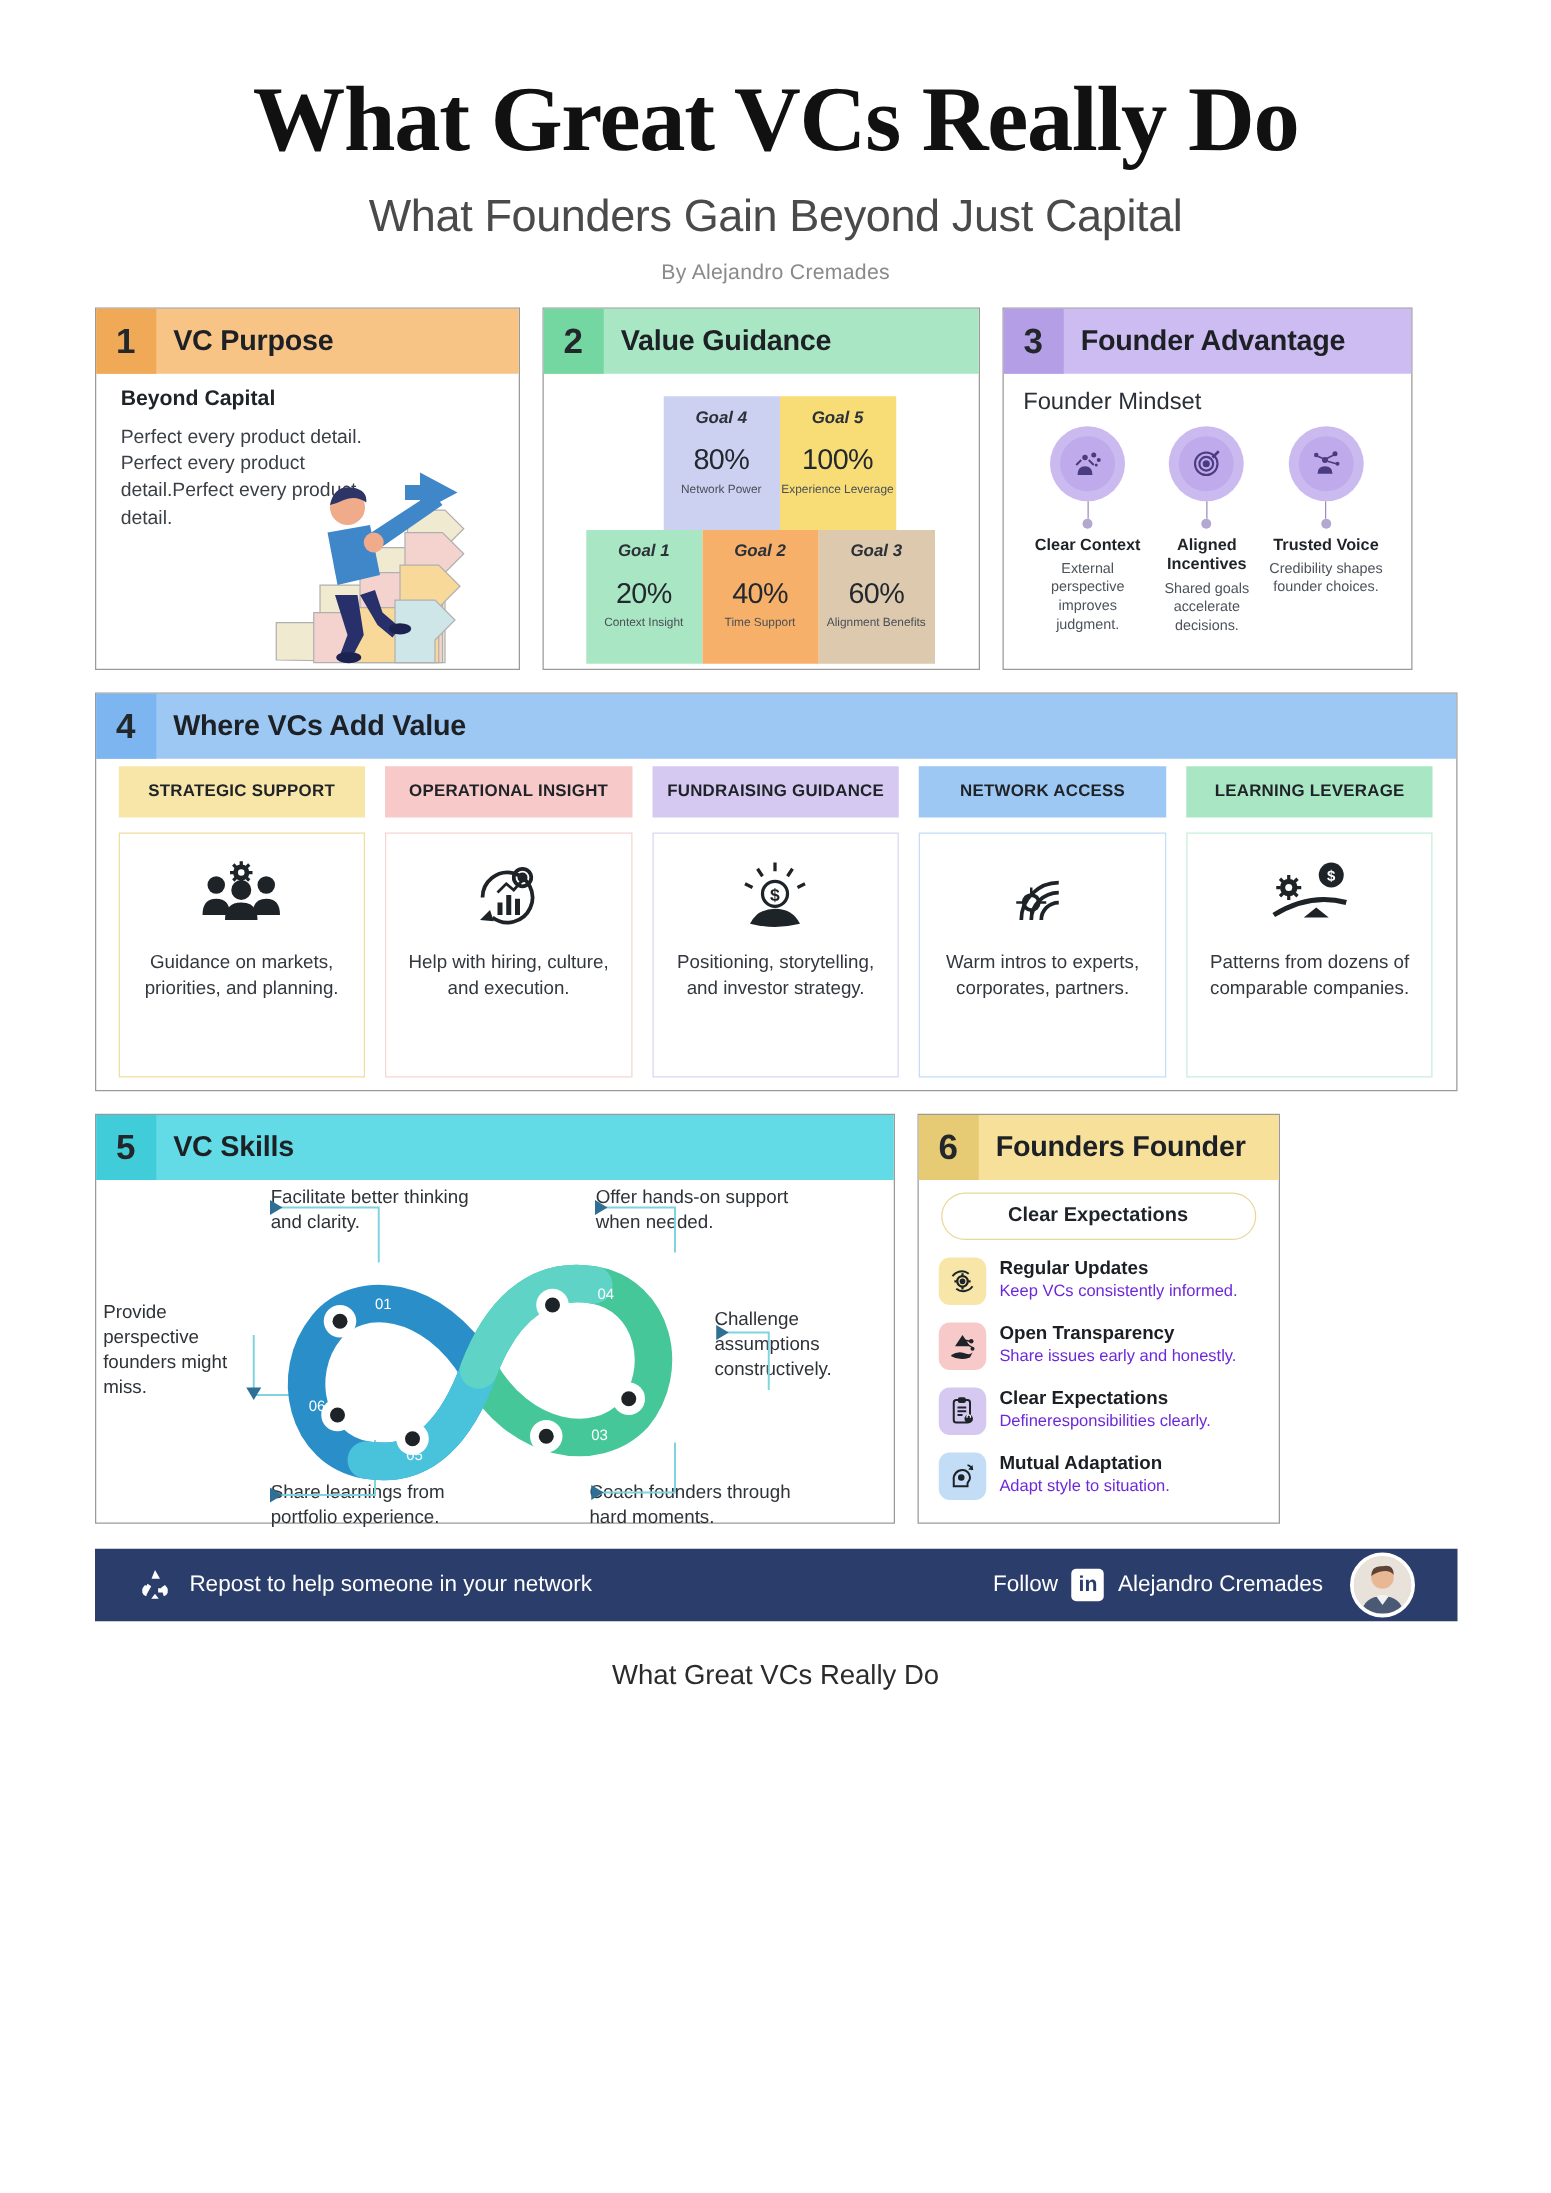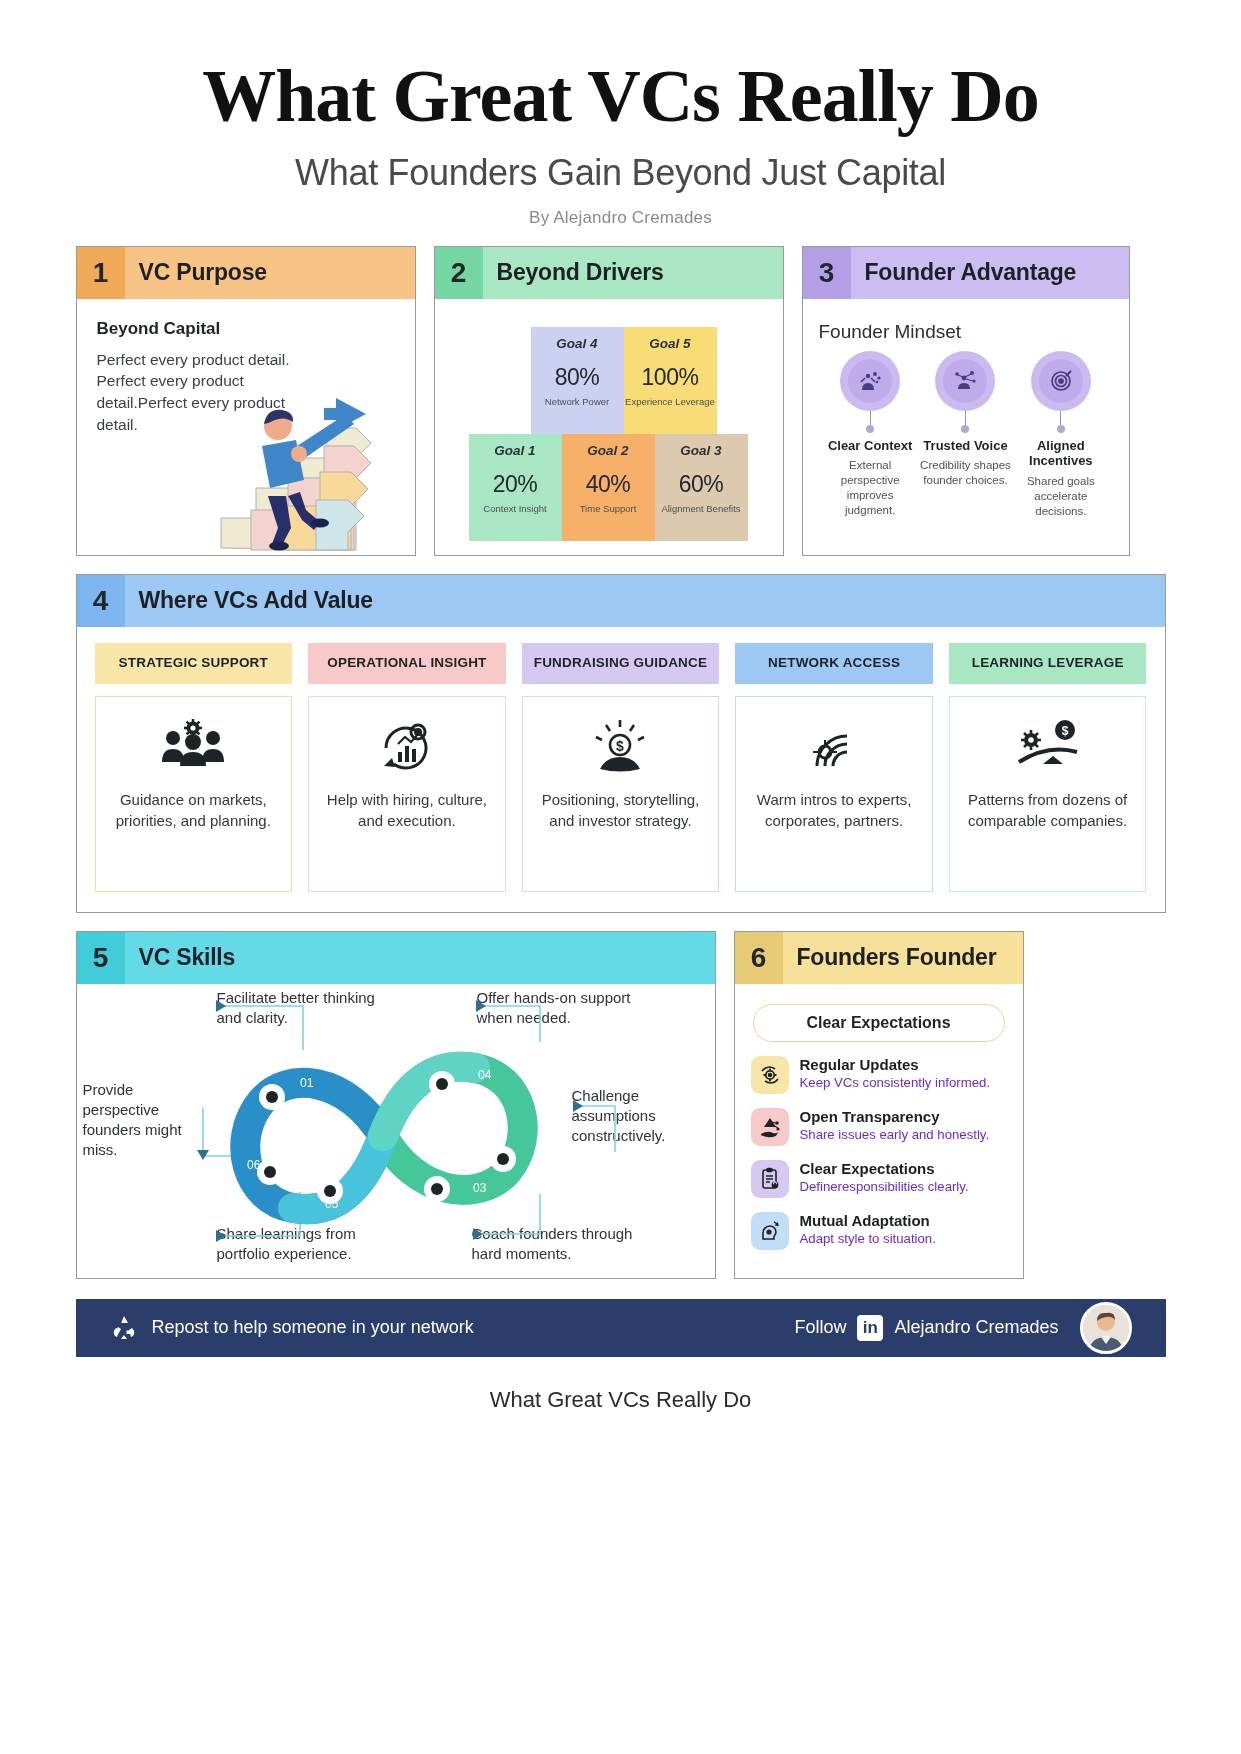--- a/index.html
+++ b/index.html
@@ -53,21 +53,21 @@
   }
   .card-num {
     width: 48px; height: 100%;
     display: flex; align-items: center; justify-content: center;
     font-size: 28px; font-weight: bold; color: #23272b;
   }
   .card-title {
     font-size: 23px; font-weight: bold; color: #1d2125;
     padding-left: 14px; letter-spacing: -0.2px;
   }
-  .card-body { flex: 1; padding: 14px 16px; position: relative; }
+  .card-body { flex: 1; padding: 4px 16px; position: relative; }
 
   
   .c1 { width: 340px; }
   .c1 .card-head { background: #f8c485; }
   .c1 .card-num { background: #f0a957; }
   .c1-h { font-size: 17px; font-weight: bold; color: #1f2328; margin: 6px 0 10px 4px; }
   .c1-p { font-size: 15.5px; line-height: 1.4; color: #3a3f45; width: 205px; margin-left: 4px; }
   .c1-art { position: absolute; right: 4px; bottom: 2px; width: 215px; height: 185px; }
 
   
@@ -199,21 +199,21 @@
                 <circle cx="103" cy="86" r="8" fill="#f0ab8a"></circle>
               </g>
             </svg>
           </div>
         </div>
       </div>
 
       <div class="card c2">
         <div class="card-head">
           <div class="card-num">2</div>
-          <div class="card-title">Beyond Drivers</div>
+          <div class="card-title">Value Guidance</div>
         </div>
         <div class="card-body" style="height:256px;">
           <div class="goalgrid">
             <div class="goal-row top">
               <div class="goal" style="background:#ccd1f2;">
                 <div class="goal-name">Goal 4</div>
                 <div class="goal-val">80%</div>
                 <div class="goal-sub">Network Power</div>
               </div>
               <div class="goal" style="background:#f8dd77;">
@@ -267,51 +267,51 @@
               </div>
               <div class="stem"></div>
               <div class="stem-dot"></div>
               <div class="mind-t">Clear Context</div>
               <div class="mind-d">External perspective improves judgment.</div>
             </div>
 
             <div class="mind">
               <div class="mcirc">
                 <div class="mcirc-in">
+                  <svg width="26" height="26" viewBox="0 0 26 26" fill="none" stroke="#4b3b80" stroke-width="1.7">
+                    <circle cx="13" cy="13" r="9"></circle>
+                      <circle cx="13" cy="13" r="5.5"></circle>
+                      <circle cx="13" cy="13" r="2" fill="#4b3b80"></circle>
+                    <path d="M18 8 L23 3" stroke-width="2"></path>
+                  </svg>
+                </div>
+              </div>
+              <div class="stem"></div>
+              <div class="stem-dot"></div>
+              <div class="mind-t">Aligned Incentives</div>
+              <div class="mind-d">Shared goals accelerate decisions.</div>
+            </div>
+
+            <div class="mind">
+              <div class="mcirc">
+                <div class="mcirc-in">
                   <svg width="26" height="26" viewBox="0 0 26 26" fill="#4b3b80">
                     <circle cx="12" cy="10" r="2.4"></circle>
                       <path d="M6 21 q0 -6 6 -6 q6 0 6 6 z"></path>
                     <circle cx="20" cy="5" r="2"></circle>
                       <circle cx="5" cy="6" r="1.8"></circle>
                       <circle cx="22" cy="13" r="1.6"></circle>
                     <path d="M13 9 L19 6 M11 9 L6 7 M14 11 L21 13" stroke="#4b3b80" stroke-width="1.2" fill="none"></path>
                   </svg>
                 </div>
               </div>
               <div class="stem"></div>
               <div class="stem-dot"></div>
               <div class="mind-t">Trusted Voice</div>
               <div class="mind-d">Credibility shapes founder choices.</div>
-            </div>
-
-            <div class="mind">
-              <div class="mcirc">
-                <div class="mcirc-in">
-                  <svg width="26" height="26" viewBox="0 0 26 26" fill="none" stroke="#4b3b80" stroke-width="1.7">
-                    <circle cx="13" cy="13" r="9"></circle>
-                      <circle cx="13" cy="13" r="5.5"></circle>
-                      <circle cx="13" cy="13" r="2" fill="#4b3b80"></circle>
-                    <path d="M18 8 L23 3" stroke-width="2"></path>
-                  </svg>
-                </div>
-              </div>
-              <div class="stem"></div>
-              <div class="stem-dot"></div>
-              <div class="mind-t">Aligned Incentives</div>
-              <div class="mind-d">Shared goals accelerate decisions.</div>
             </div>
 
           </div>
         </div>
       </div>
     </div>
 
     <div class="row">
       <div class="card c4">
         <div class="card-head">

